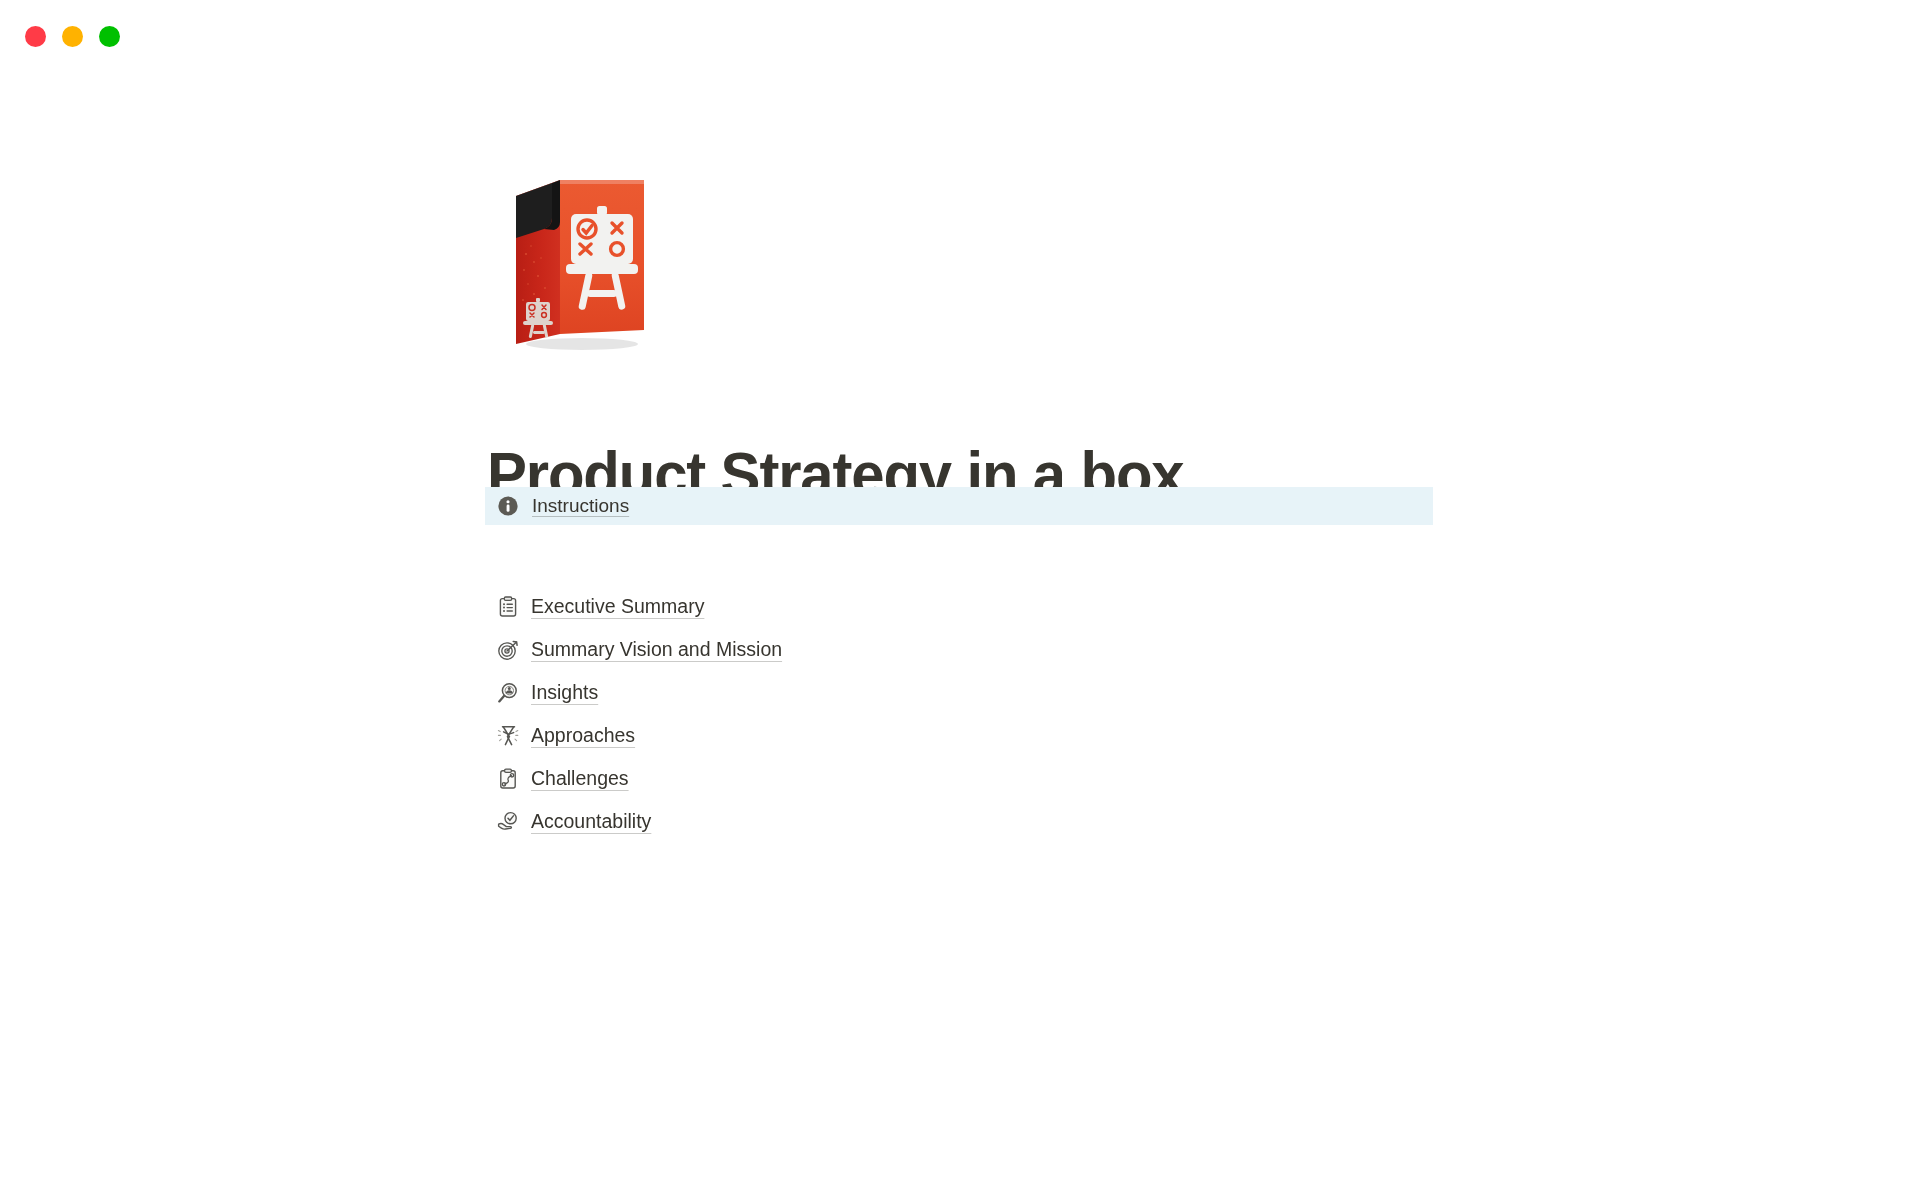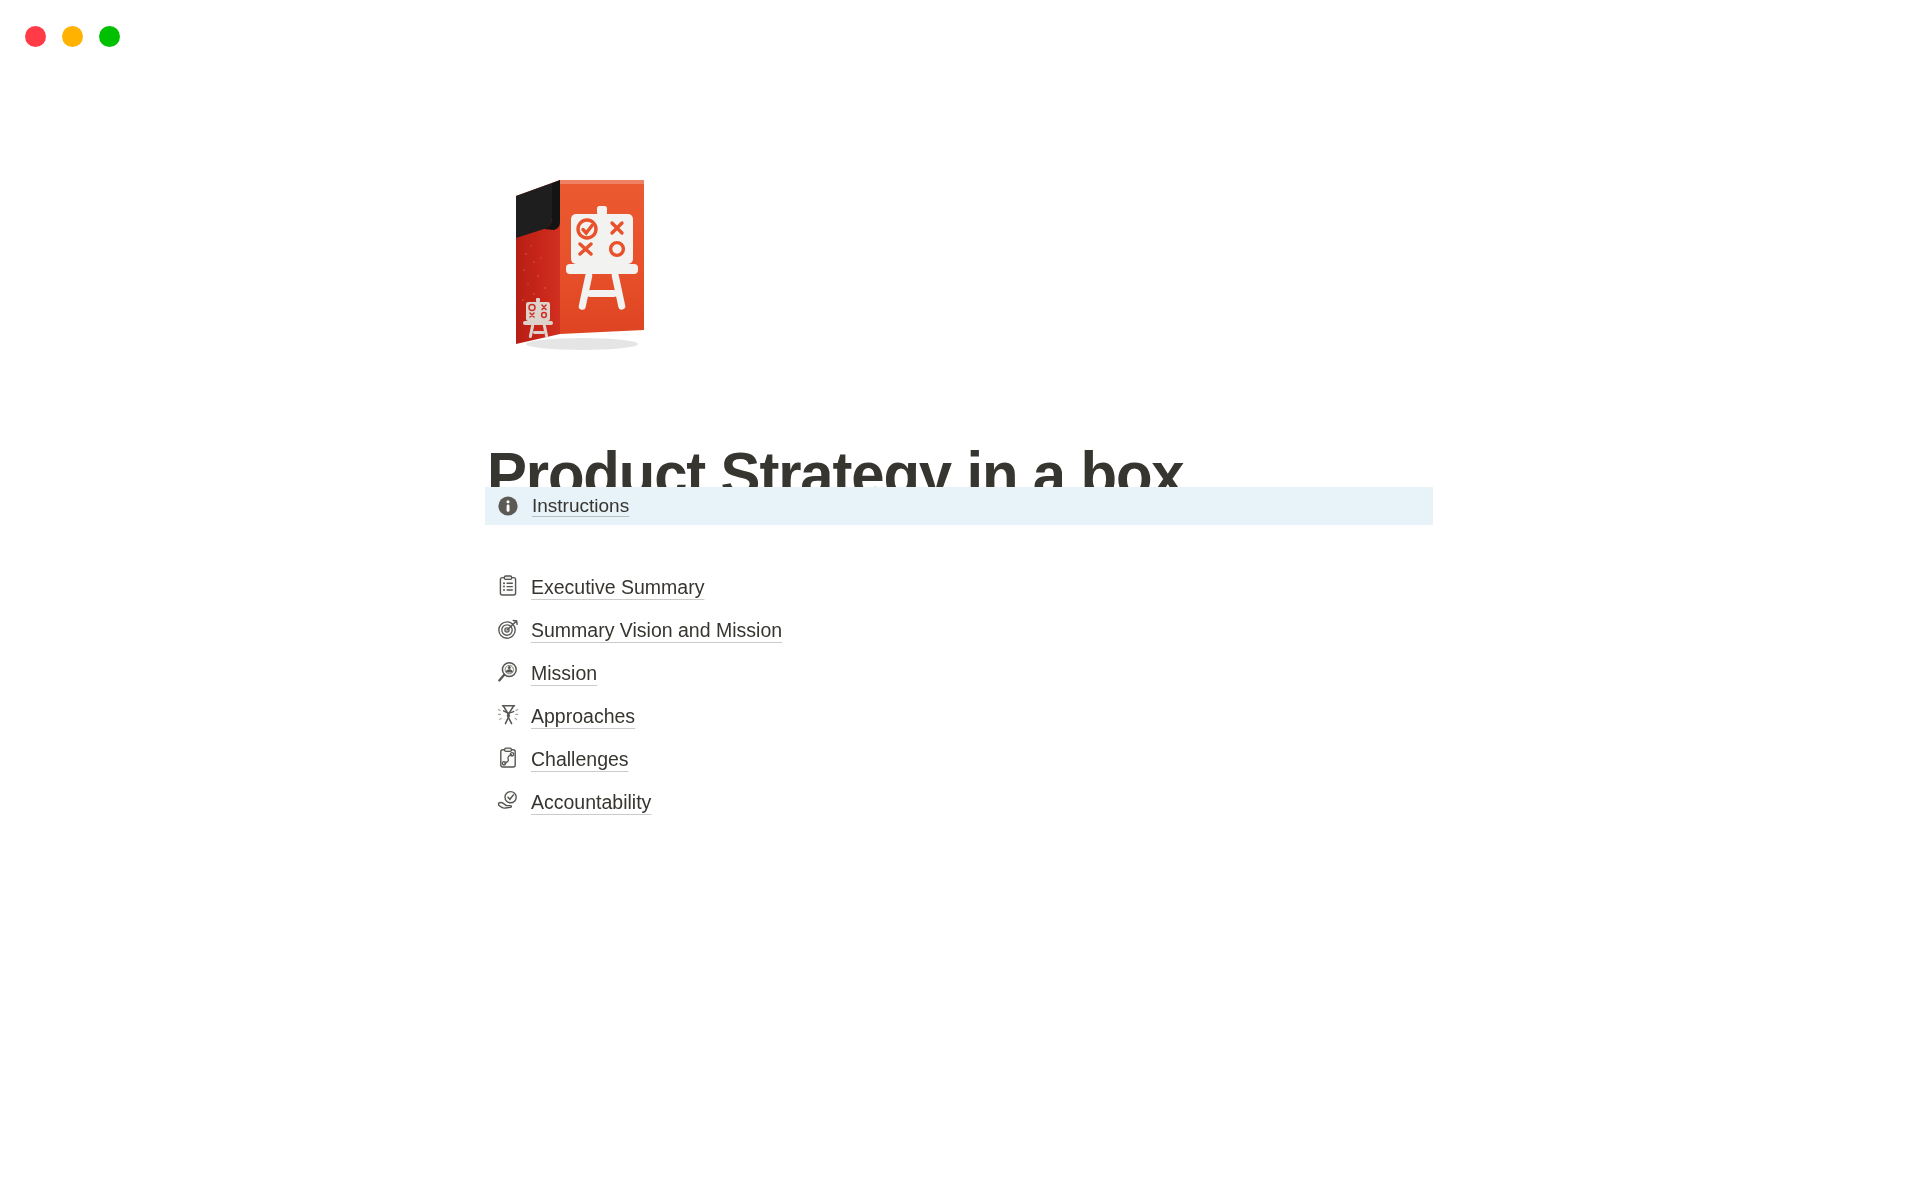--- a/index.html
+++ b/index.html
@@ -112,21 +112,21 @@
 
   
   .link-list {
     position: absolute;
     left: 497px;
     top: 575px;
     width: 900px;
   }
   .link-row {
     display: flex;
-    align-items: flex-start;
+    align-items: flex-end;
     height: 43px;
   }
   .link-row .row-icon {
     width: 22px;
     height: 22px;
     flex: 0 0 22px;
     margin-right: 12px;
     display: block;
     opacity: 0.93;
   }
@@ -293,21 +293,21 @@
         <svg viewBox="0 0 22 22" xmlns="http://www.w3.org/2000/svg">
           <circle cx="12.3" cy="8.6" r="6.9" fill="#FAFAF9" stroke="#4A4A46" stroke-width="1.5"></circle>
           <circle cx="12.3" cy="8.6" r="4.2" fill="none" stroke="#7A7974" stroke-width="1"></circle>
           <path d="M7.2 13.8 L2.3 19.4" stroke="#4A4A46" stroke-width="2.3" stroke-linecap="round"></path>
           <g fill="#4A4A46">
             <circle cx="12.3" cy="6.4" r="1.5"></circle>
             <path d="M12.3 8.3 c-2.2 0 -3.6 1.4 -3.6 3.2 h7.2 c0 -1.8 -1.4 -3.2 -3.6 -3.2 Z"></path>
           </g>
         </svg>
       </span>
-      <span class="row-label">Mission</span>
+      <span class="row-label">Insights</span>
     </div>
 
     <div class="link-row">
       <span class="row-icon">
         <svg viewBox="0 0 22 22" xmlns="http://www.w3.org/2000/svg">
           <g stroke="#4A4A46" stroke-width="1.5" stroke-linecap="round" fill="none">
             <path d="M5.5 1.8 L17.5 1.8"></path>
             <path d="M6.4 2 L11.4 10.2 L16.6 2"></path>
             <path d="M11.4 10.2 L11.4 13"></path>
             <path d="M11.4 13.4 L8.4 19.6"></path>

